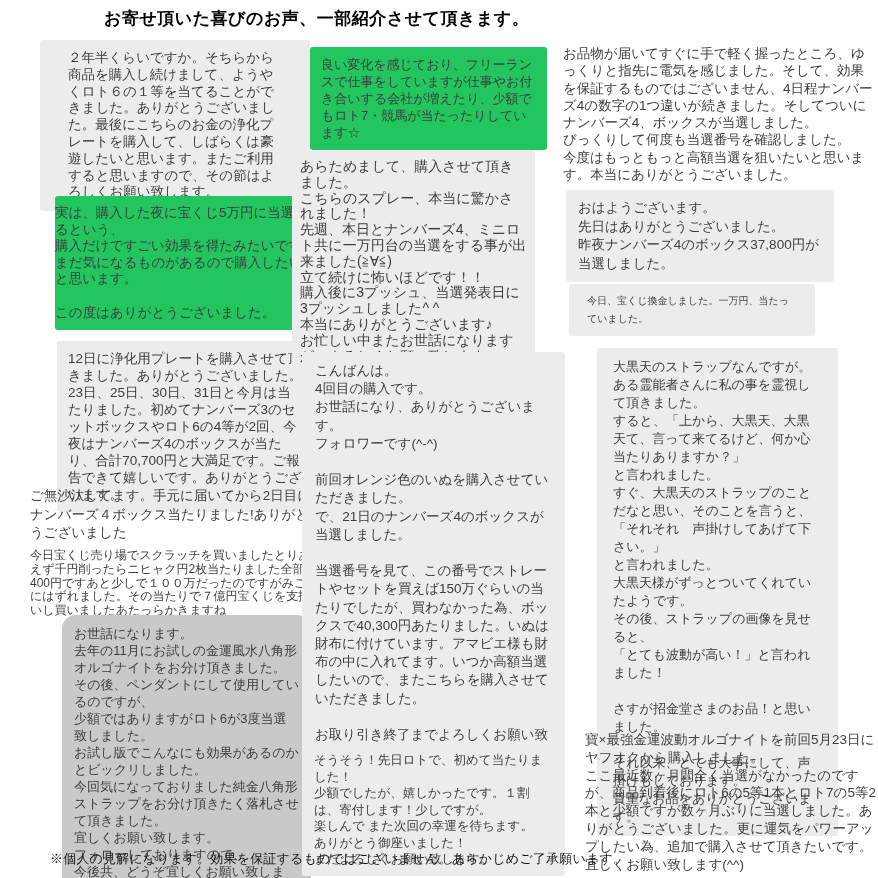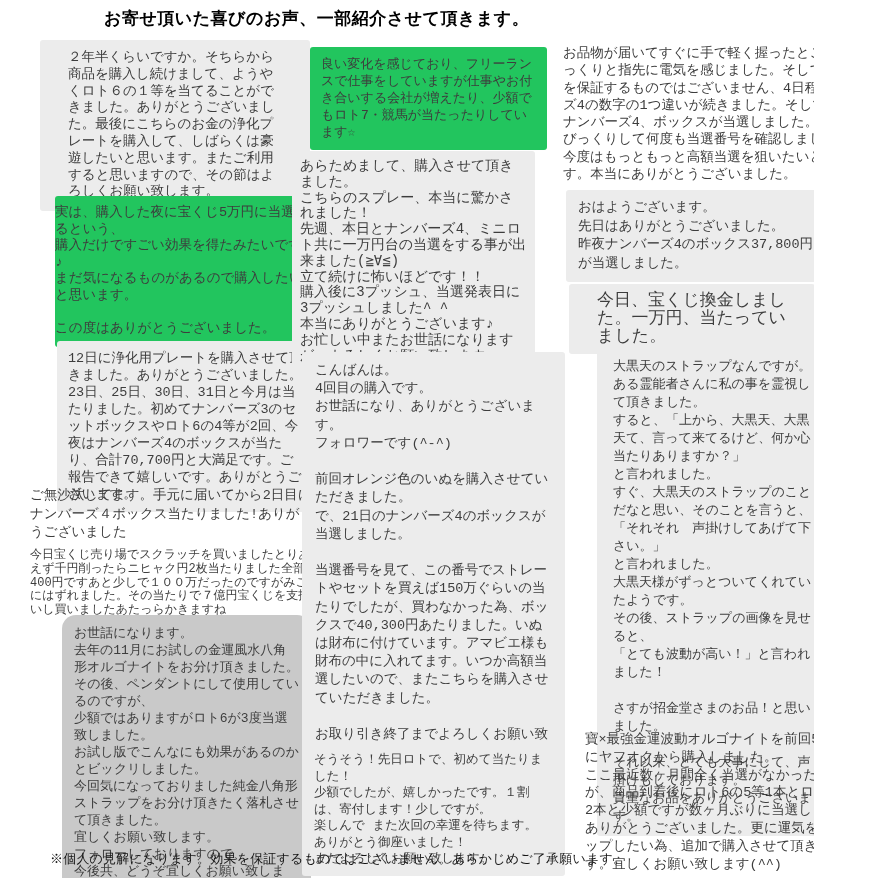--- a/index.html
+++ b/index.html
@@ -1,18 +1,18 @@
 <!DOCTYPE html>
 <html><head>
 <meta charset="utf-8">
 <style>
   html,body{margin:0;padding:0;background:#ffffff;}
   #page{
-    position:relative;width:814px;height:878px;background:#ffffff;
-    font-family:Liberation Mono, monospace;
+    position:relative;width:878px;height:878px;background:#ffffff;
+    font-family:Liberation Sans, sans-serif;
     color:#3d3d3d;overflow:hidden;
   }
   .title{
     position:absolute;top:7px;left:104px;
     font-size:17px;font-weight:bold;color:#000;letter-spacing:.5px;
   }
   .bubble{
     position:absolute;white-space:pre-line;box-sizing:border-box;
     border-radius:3px;
   }
@@ -30,21 +30,21 @@
 
   
   .b-m1{left:310px;top:47px;width:237px;padding:9px 11px;font-size:13px;line-height:17px;}
   .b-m2{left:292px;top:151px;width:243px;padding:8px 8px;font-size:14px;line-height:15.8px;}
   .b-m3{left:302px;top:352px;width:263px;padding:10px 13px;font-size:13.5px;line-height:18.2px;}
   .b-m4{left:302px;top:744px;width:263px;padding:8px 12px;font-size:12.5px;line-height:16.5px;}
 
   
   .b-r1{left:563px;top:45px;width:313px;font-size:13.5px;line-height:17.3px;}
   .b-r2{left:566px;top:190px;width:268px;padding:9px 12px;font-size:13.5px;line-height:18.5px;}
-  .b-r3{left:569px;top:284px;width:246px;padding:8px 28px;font-size:17px;line-height:18px;}
+  .b-r3{left:569px;top:284px;width:246px;padding:8px 18px;font-size:10px;line-height:18px;}
   .b-r4{left:597px;top:348px;width:241px;padding:10px 16px;font-size:13px;line-height:18px;}
   .b-r5{left:585px;top:731px;width:291px;font-size:13.5px;line-height:17.8px;}
 
   .footer{
     position:absolute;left:50px;top:850px;
     font-size:13px;color:#141414;letter-spacing:.2px;
   }
 </style>
 </head>
 <body>

